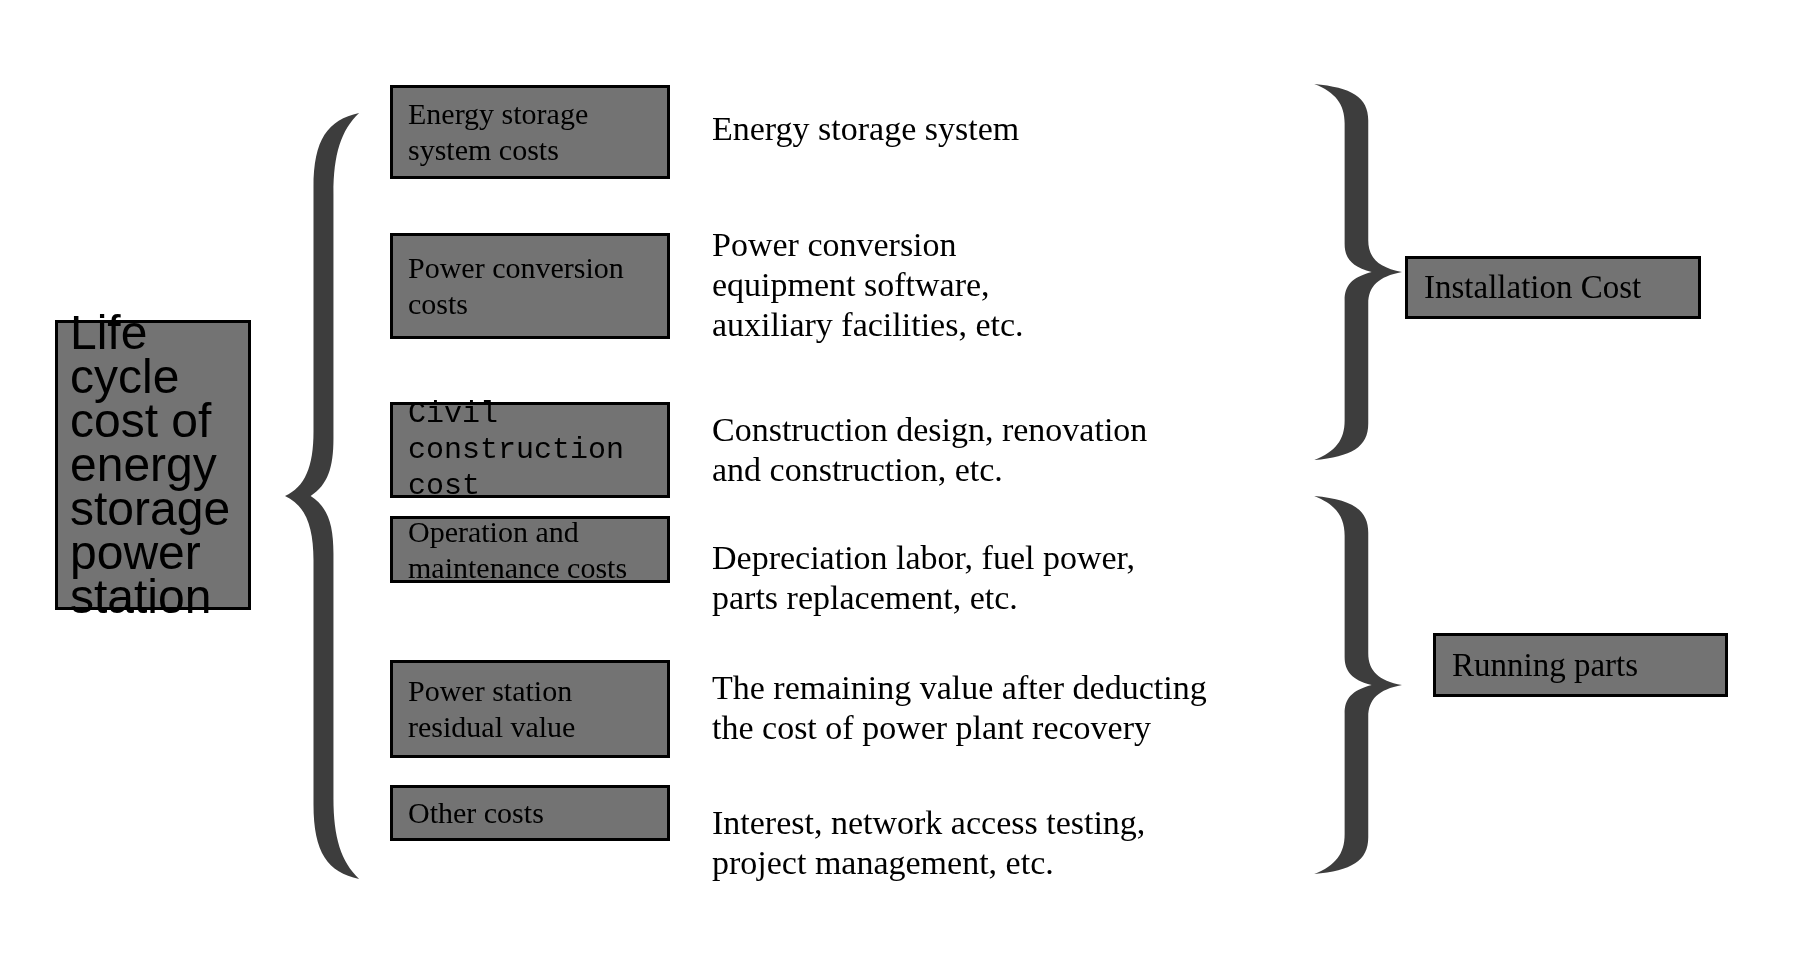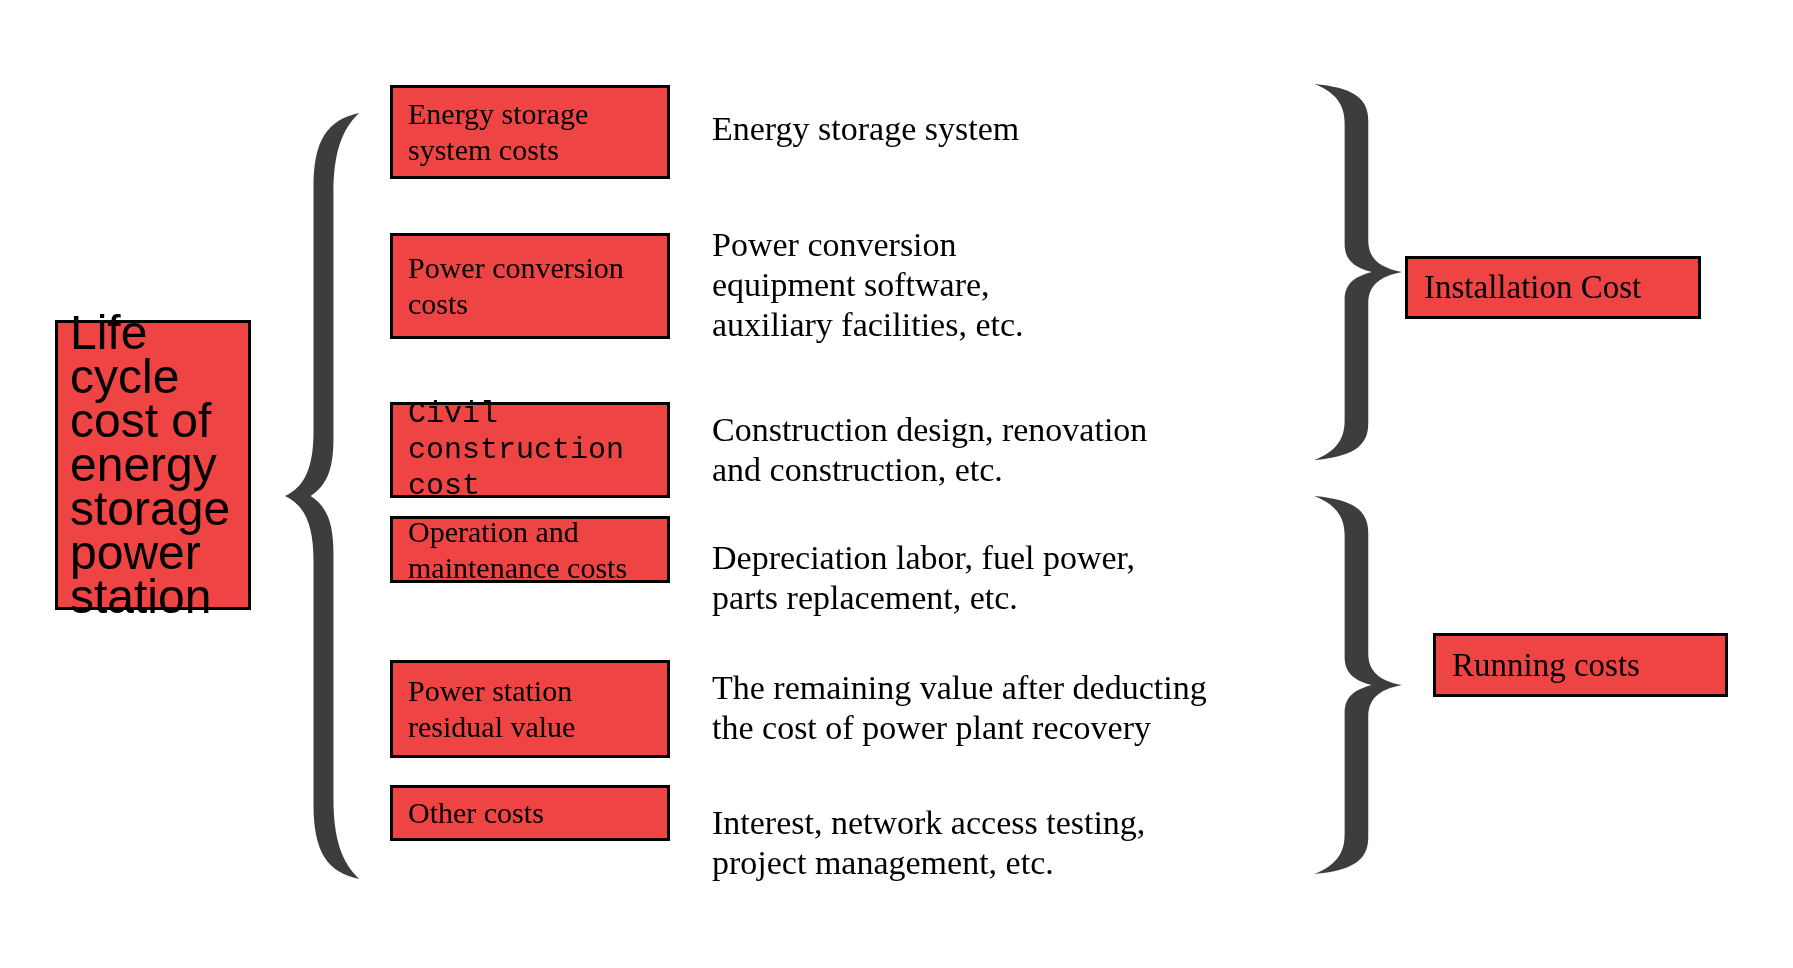--- a/index.html
+++ b/index.html
@@ -6,21 +6,21 @@
   #canvas{
     position:relative;
     width:1793px;height:968px;
     background:#ffffff;
     overflow:hidden;
     color:#000;
   }
   .box{
     position:absolute;
     border:3px solid #000;
-    background:#ef4444;
+    background:#737373;
     box-sizing:border-box;
     display:flex;
     align-items:center;
   }
   .root-box{
     left:55px;top:320px;width:196px;height:290px;
     font-family:"Liberation Sans","DejaVu Sans",sans-serif;
     font-size:48px;line-height:44px;
     padding:10px 10px 10px 12px;
   }
@@ -139,16 +139,16 @@
     <use href="#brace-path" transform="translate(80,0) scale(-1,1)" fill="#3d3d3d"></use>
   </svg>
   <svg id="right-brace-2" class="brace" viewBox="0 0 80 760" preserveAspectRatio="none">
     <use href="#brace-path" transform="translate(80,0) scale(-1,1)" fill="#3d3d3d"></use>
   </svg>
 
   <div id="installation-box" class="box group-box">
     <span>Installation Cost</span>
   </div>
   <div id="running-box" class="box group-box">
-    <span>Running costs</span>
+    <span>Running parts</span>
   </div>
 
 </div>
 
 </body></html>

